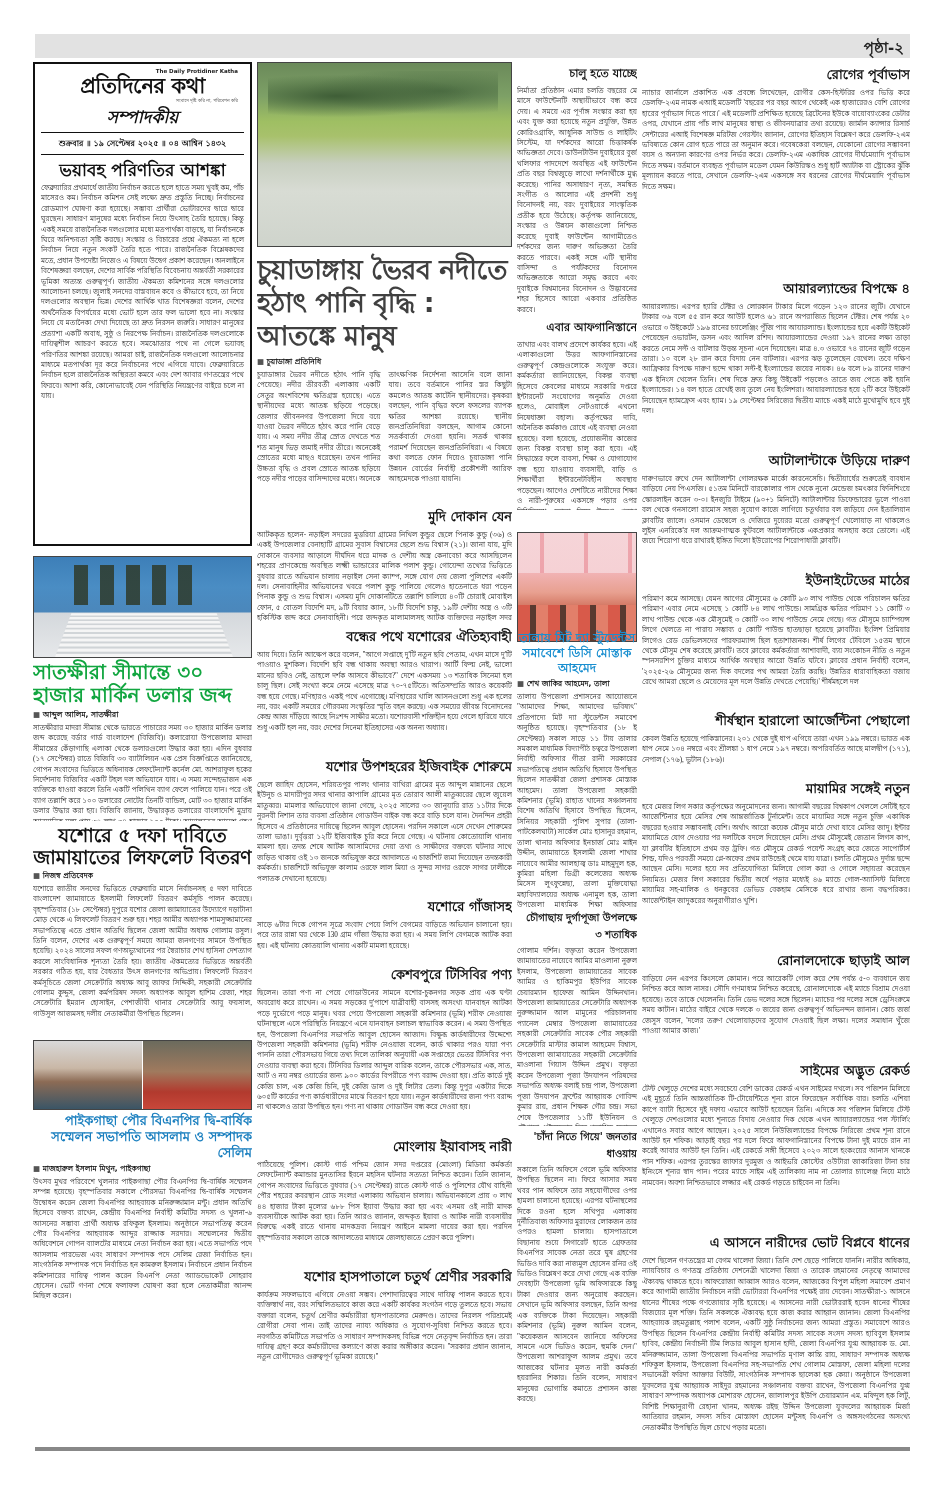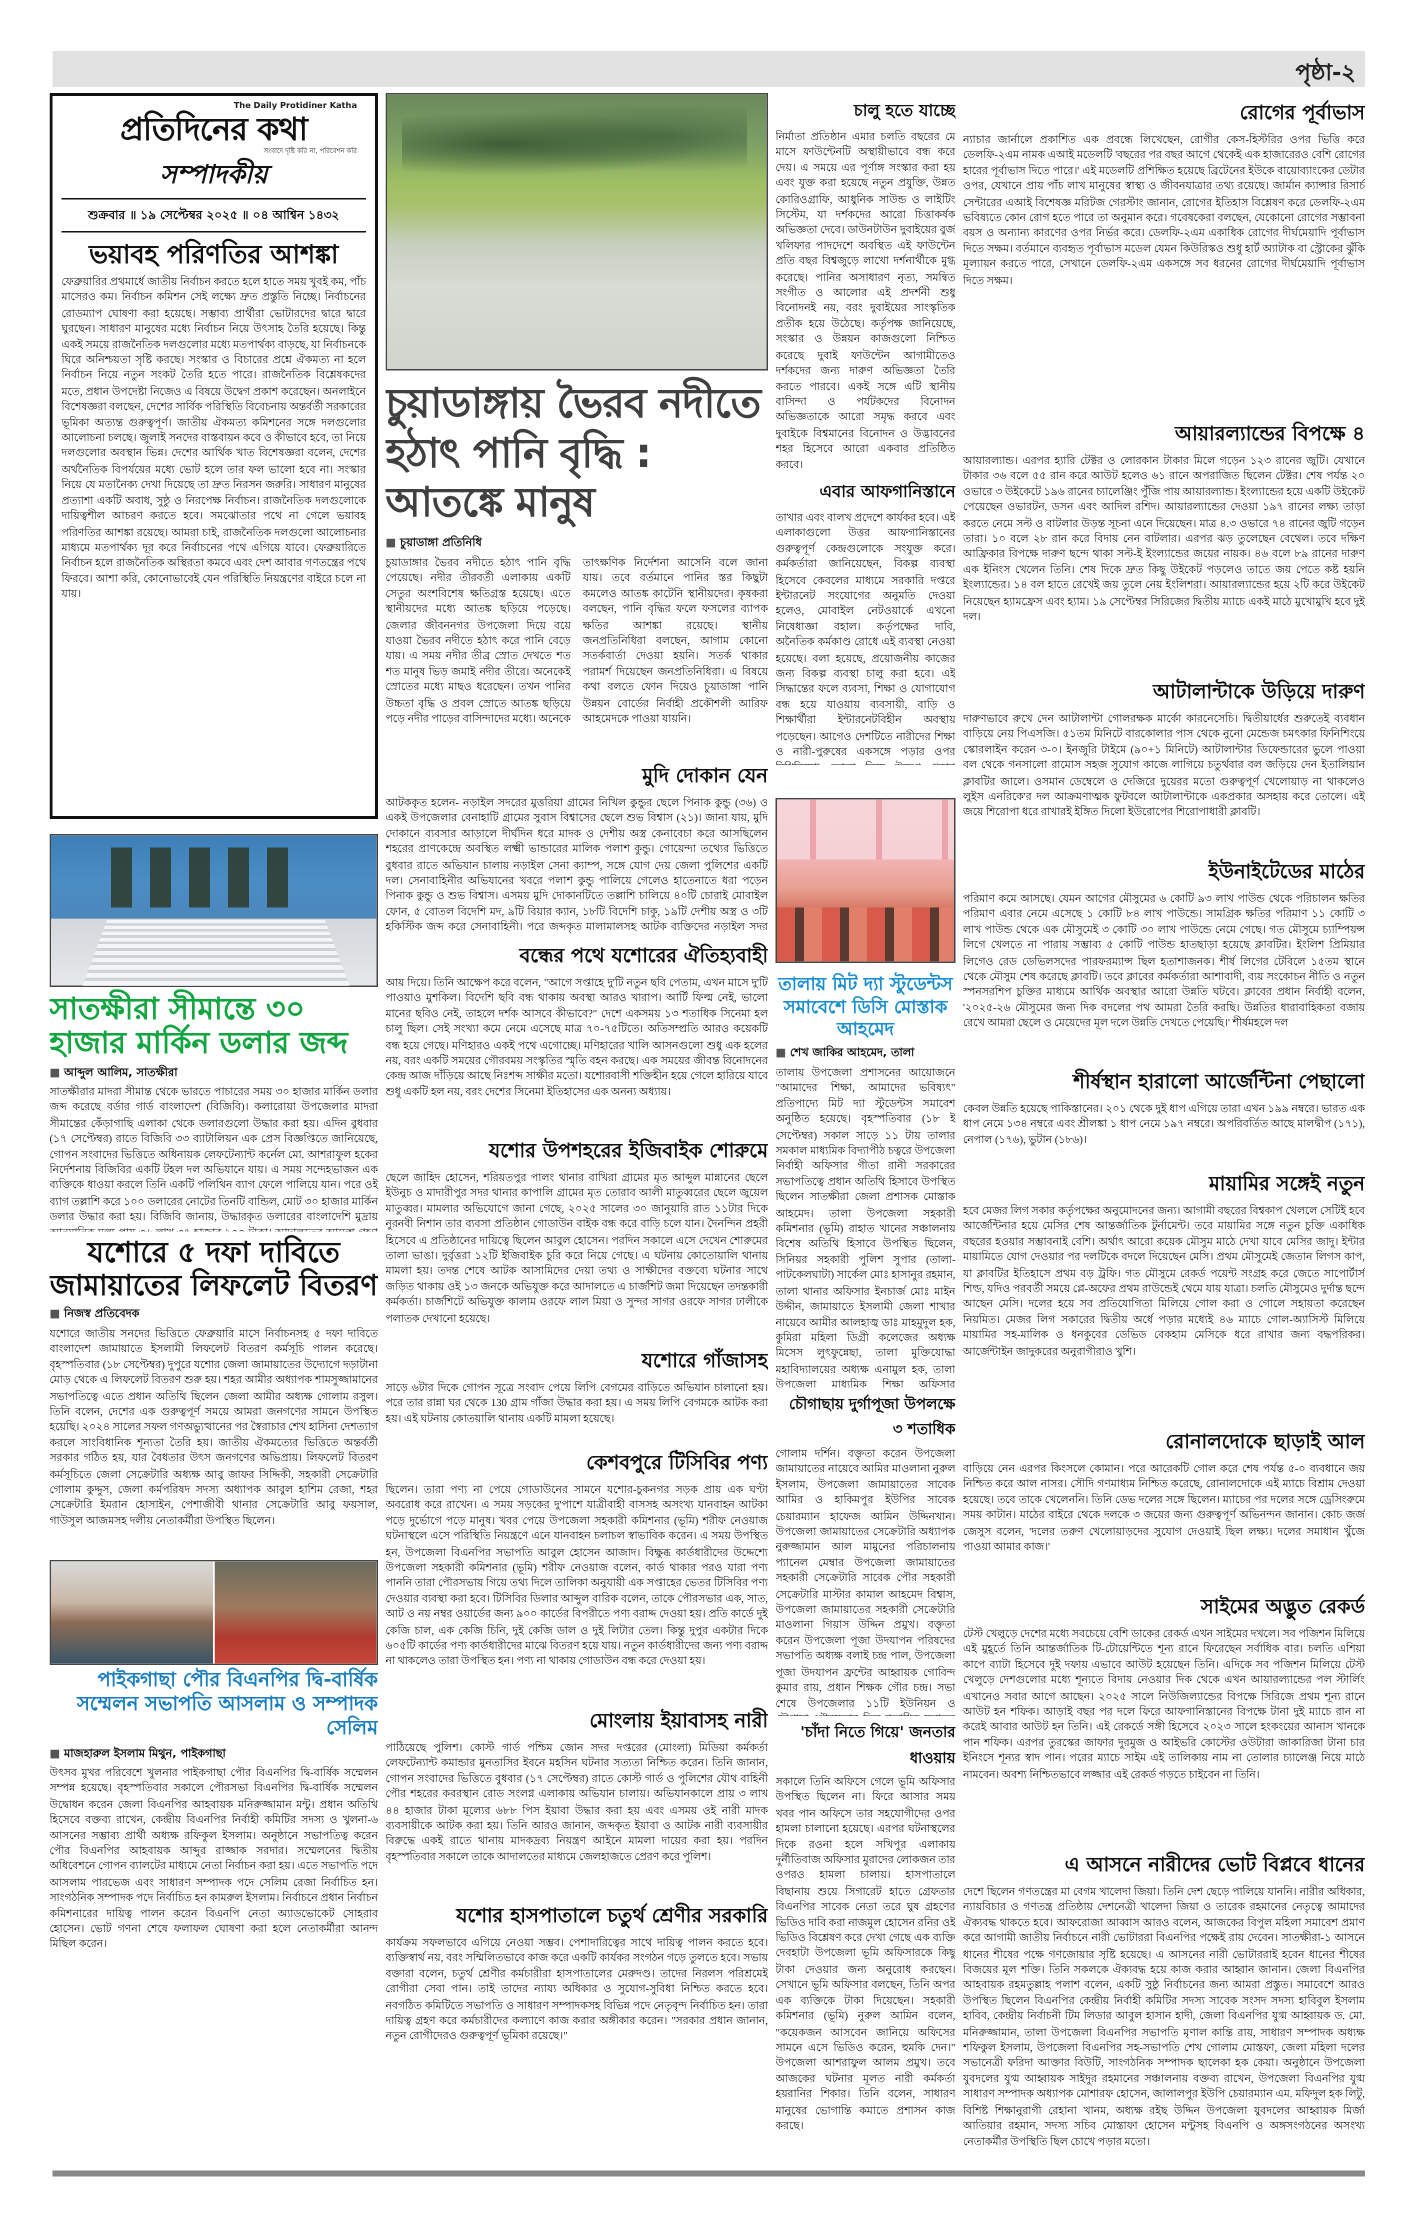--- a/index.html
+++ b/index.html
@@ -132,21 +132,21 @@
 <div class="col col3" style="height:450px">
   <div class="sub-head" style="font-size:11px">চালু হতে যাচ্ছে</div>
   <div class="body-text" style="height:230px;overflow:hidden">নির্মাতা প্রতিষ্ঠান এমার চলতি বছরের মে মাসে ফাউন্টেনটি অস্থায়ীভাবে বন্ধ করে দেয়। এ সময়ে এর পূর্ণাঙ্গ সংস্কার করা হয় এবং যুক্ত করা হয়েছে নতুন প্রযুক্তি, উন্নত কোরিওগ্রাফি, আধুনিক সাউন্ড ও লাইটিং সিস্টেম, যা দর্শকদের আরো চিত্তাকর্ষক অভিজ্ঞতা দেবে। ডাউনটাউন দুবাইয়ের বুর্জ খলিফার পাদদেশে অবস্থিত এই ফাউন্টেন প্রতি বছর বিশ্বজুড়ে লাখো দর্শনার্থীকে মুগ্ধ করেছে। পানির অসাধারণ নৃত্য, সমন্বিত সংগীত ও আলোর এই প্রদর্শনী শুধু বিনোদনই নয়, বরং দুবাইয়ের সাংস্কৃতিক প্রতীক হয়ে উঠেছে। কর্তৃপক্ষ জানিয়েছে, সংস্কার ও উন্নয়ন কাজগুলো নিশ্চিত করেছে দুবাই ফাউন্টেন আগামীতেও দর্শকদের জন্য দারুণ অভিজ্ঞতা তৈরি করতে পারবে। একই সঙ্গে এটি স্থানীয় বাসিন্দা ও পর্যটকদের বিনোদন অভিজ্ঞতাকে আরো সমৃদ্ধ করবে এবং দুবাইকে বিশ্বমানের বিনোদন ও উদ্ভাবনের শহর হিসেবে আরো একবার প্রতিষ্ঠিত করবে।</div>
   <div class="sub-head" style="font-size:11px">এবার আফগানিস্তানে</div>
   <div class="body-text" style="height:170px;overflow:hidden">তাখার এবং বালখ প্রদেশে কার্যকর হবে। এই এলাকাগুলো উত্তর আফগানিস্তানের গুরুত্বপূর্ণ কেন্দ্রগুলোকে সংযুক্ত করে। কর্মকর্তারা জানিয়েছেন, বিকল্প ব্যবস্থা হিসেবে কেবলের মাধ্যমে সরকারি দপ্তরে ইন্টারনেট সংযোগের অনুমতি দেওয়া হলেও, মোবাইল নেটওয়ার্কে এখনো নিষেধাজ্ঞা বহাল। কর্তৃপক্ষের দাবি, অনৈতিক কর্মকাণ্ড রোধে এই ব্যবস্থা নেওয়া হয়েছে। বলা হয়েছে, প্রয়োজনীয় কাজের জন্য বিকল্প ব্যবস্থা চালু করা হবে। এই সিদ্ধান্তের ফলে ব্যবসা, শিক্ষা ও যোগাযোগ বন্ধ হয়ে যাওয়ায় ব্যবসায়ী, বাড়ি ও শিক্ষার্থীরা ইন্টারনেটবিহীন অবস্থায় পড়েছেন। আগেও দেশটিতে নারীদের শিক্ষা ও নারী-পুরুষের একসঙ্গে পড়ার ওপর বিধিনিষেধ তোলা নিয়ে উদ্বেগ প্রকাশ করেছিলেন। সূত্র: রয়টার্স, সিএনএন</div>
 </div>
 
 <div class="col" style="left:517px; top:532px; width:120px; height:900px; overflow:visible">
   <div class="photo photo-rally" style="width:120px"></div>
 </div>
-<div class="col" style="left:517px; top:645px; width:120px; height:795px">
+<div class="col" style="left:517px; top:627px; width:120px; height:795px">
   <div class="headline-blue-lg" style="font-size:12px;line-height:15px">তালায় মিট দ্যা স্টুডেন্টস সমাবেশে ডিসি মোস্তাক আহমেদ</div>
   <div class="byline">শেখ জাকির আহমেদ, তালা</div>
   <div class="body-text" style="height:215px;overflow:hidden">তালায় উপজেলা প্রশাসনের আয়োজনে "আমাদের শিক্ষা, আমাদের ভবিষ্যৎ" প্রতিপাদ্যে মিট দ্যা স্টুডেন্টস সমাবেশ অনুষ্ঠিত হয়েছে। বৃহস্পতিবার (১৮ ই সেপ্টেম্বর) সকাল সাড়ে ১১ টায় তালার সমকাল মাধ্যমিক বিদ্যাপীঠ চত্বরে উপজেলা নির্বাহী অফিসার গীতা রানী সরকারের সভাপতিত্বে প্রধান অতিথি হিসাবে উপস্থিত ছিলেন সাতক্ষীরা জেলা প্রশাসক মোস্তাক আহমেদ। তালা উপজেলা সহকারী কমিশনার (ভূমি) রাহাত খানের সঞ্চালনায় বিশেষ অতিথি হিসাবে উপস্থিত ছিলেন, সিনিয়র সহকারী পুলিশ সুপার (তালা-পাটকেলঘাটা) সার্কেল মোঃ হাসানুর রহমান, তালা থানার অফিসার ইনচার্জ মোঃ মাইন উদ্দীন, জামায়াতে ইসলামী জেলা শাখার নায়েবে আমীর আলহাজ্ব ডাঃ মাহমুদুল হক, কুমিরা মহিলা ডিগ্রী কলেজের অধ্যক্ষ মিসেস লুৎফুন্নেছা, তালা মুক্তিযোদ্ধা মহাবিদ্যালয়ের অধ্যক্ষ এনামুল হক, তালা উপজেলা মাধ্যমিক শিক্ষা অফিসার আতিয়ার রহমান, উপজেলা একাডেমিক সুপার ভাইজার প্রকাশ কুমার দাস প্রমুখ। এসময় তালা উপজেলা বিভিন্ন স্কুল ও মাদ্রাসা থেকে শিক্ষকরা উপস্থিত ছিলেন। উক্ত সমাবেশে উপজেলার ১২০ টি শিক্ষা প্রতিষ্ঠানের দেড়হাজার শিক্ষার্থীরা মিট দ্যা স্টুডেন্ট অংশগ্রহণ করেন।</div>
   <div class="sub-head" style="font-size:10px">চৌগাছায় দুর্গাপূজা উপলক্ষে ৩ শতাধিক</div>
   <div class="body-text" style="height:180px;overflow:hidden">গোলাম দর্শিন। বক্তৃতা করেন উপজেলা জামায়াতের নায়েবে আমির মাওলানা নুরুল ইসলাম, উপজেলা জামায়াতের সাবেক আমির ও হাকিমপুর ইউপির সাবেক চেয়ারম্যান হাফেজ আমিন উদ্দিনখান। উপজেলা জামায়াতের সেক্রেটারি অধ্যাপক নুরুজ্জামান আল মামুনের পরিচালনায় প্যানেল মেম্বার উপজেলা জামায়াতের সহকারী সেক্রেটারি সাবেক পৌর সহকারী সেক্রেটারি মাস্টার কামাল আহমেদ বিশ্বাস, উপজেলা জামায়াতের সহকারী সেক্রেটারি মাওলানা গিয়াস উদ্দিন প্রমুখ। বক্তৃতা করেন উপজেলা পূজা উদযাপন পরিষদের সভাপতি অধ্যক্ষ বলাই চন্দ্র পাল, উপজেলা পূজা উদযাপন ফ্রন্টের আহ্বায়ক গোবিন্দ কুমার রায়, প্রধান শিক্ষক গৌর চন্দ্র। সভা শেষে উপজেলার ১১টি ইউনিয়ন ও চৌগাছা পৌরসভার তিন শতাধিক সনাতন হিন্দু নারীকে একটি করে শাড়ি প্রদান করা হয়।</div>
   <div class="sub-head" style="font-size:10px">'চাঁদা নিতে গিয়ে' জনতার ধাওয়ায়</div>
   <div class="body-text" style="height:300px;overflow:hidden">সকালে তিনি অফিসে গেলে ভূমি অফিসার উপস্থিত ছিলেন না। ফিরে আসার সময় খবর পান অফিসে তার সহযোগীদের ওপর হামলা চালানো হয়েছে। এরপর ঘটনাস্থলের দিকে রওনা হলে সখিপুর এলাকায় দুর্নীতিবাজ অফিসার মুরাদের লোকজন তার ওপরও হামলা চালায়। হাসপাতালে বিছানায় শুয়ে সিগারেট হাতে গ্রেফতার বিএনপির সাবেক নেতা তরে ঘুষ গ্রহণের ভিডিও দাবি করা নাজমুল হোসেন রনির ওই ভিডিও বিশ্লেষণ করে দেখা গেছে এক ব্যক্তি দেবহাটা উপজেলা ভূমি অফিসারকে কিছু টাকা দেওয়ার জন্য অনুরোধ করছেন। সেখানে ভূমি অফিসার বলছেন, তিনি অপর এক ব্যক্তিকে টাকা দিয়েছেন। সহকারী কমিশনার (ভূমি) নুরুল আমিন বলেন, "কয়েকজন আসবেন জানিয়ে অফিসের সামনে এসে ভিডিও করেন, হুমকি দেন।" উপজেলা আশরাফুল আলম প্রমুখ। তবে আজকের ঘটনার মূলত নারী কর্মকর্তা হয়রানির শিকার। তিনি বলেন, সাধারণ মানুষের ভোগান্তি কমাতে প্রশাসন কাজ করছে।</div>
 </div>
 
 <div class="col col4">

